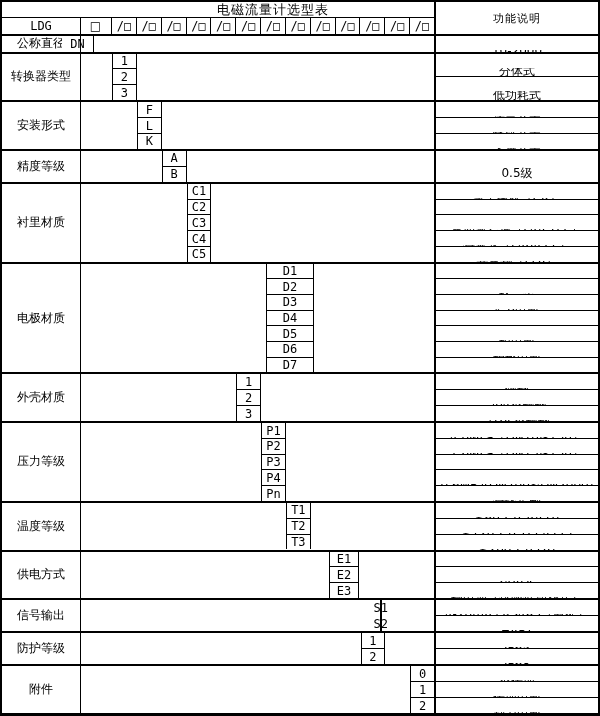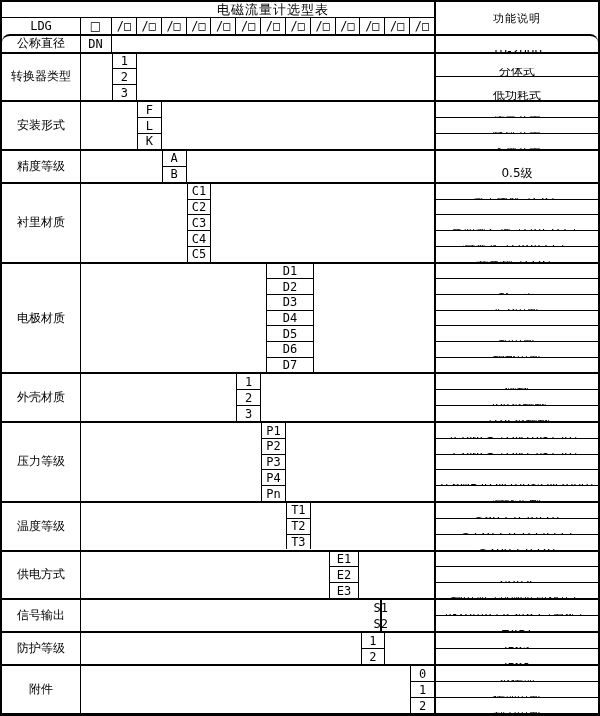--- a/index.html
+++ b/index.html
@@ -110,23 +110,23 @@
         <div class="slot-cell">/□</div>
         <div class="slot-cell">/□</div>
         <div class="slot-cell">/□</div>
         <div class="slot-cell">/□</div>
         <div class="slot-cell">/□</div>
         <div class="slot-cell">/□</div>
       </div>
     <div class="desc-hdr">功能说明</div>
   </div>
 
-<div class="band" style="flex-grow: 1; border-radius: 8px;">
+<div class="band" style="flex-grow: 1;">
       <div class="label">公称直径</div>
-      <div class="codes" style="left: 78px; width: 32px;">
+      <div class="codes" style="left: 60px; width: 32px;">
         <div class="code" style="border-left: none;">DN</div>
       </div>
       <div class="descs">
         <div class="desc">10-2000</div>
       </div>
     </div>
     <div class="band" style="flex-grow: 3;">
       <div class="label">转换器类型</div>
       <div class="codes" style="left: 110px; width: 24.85px;">
         <div class="code">1</div>

